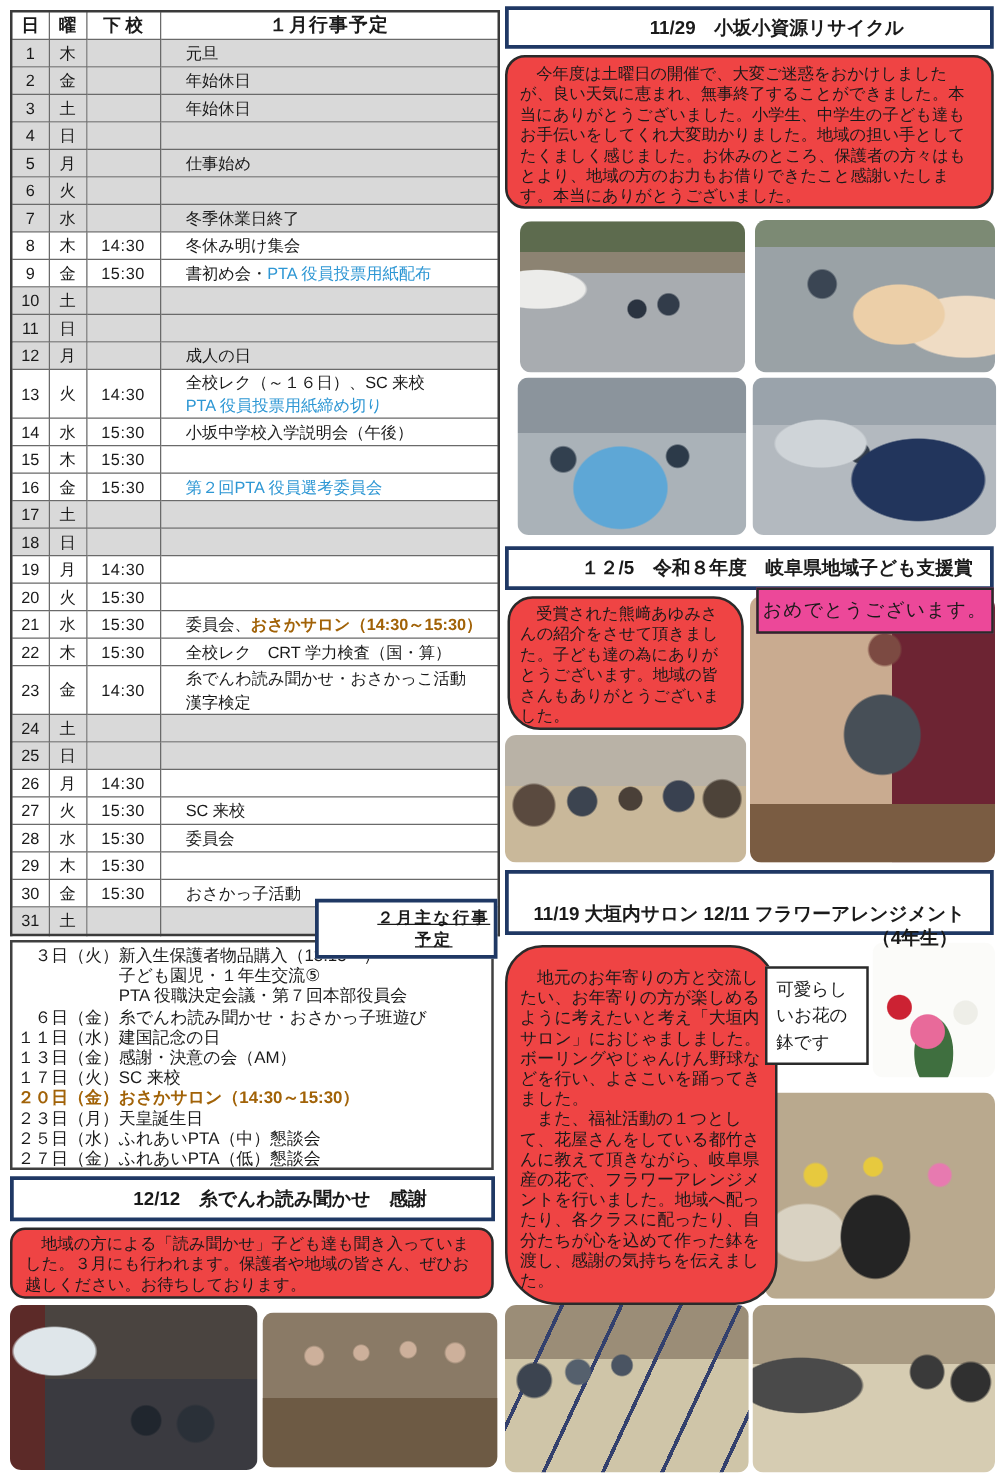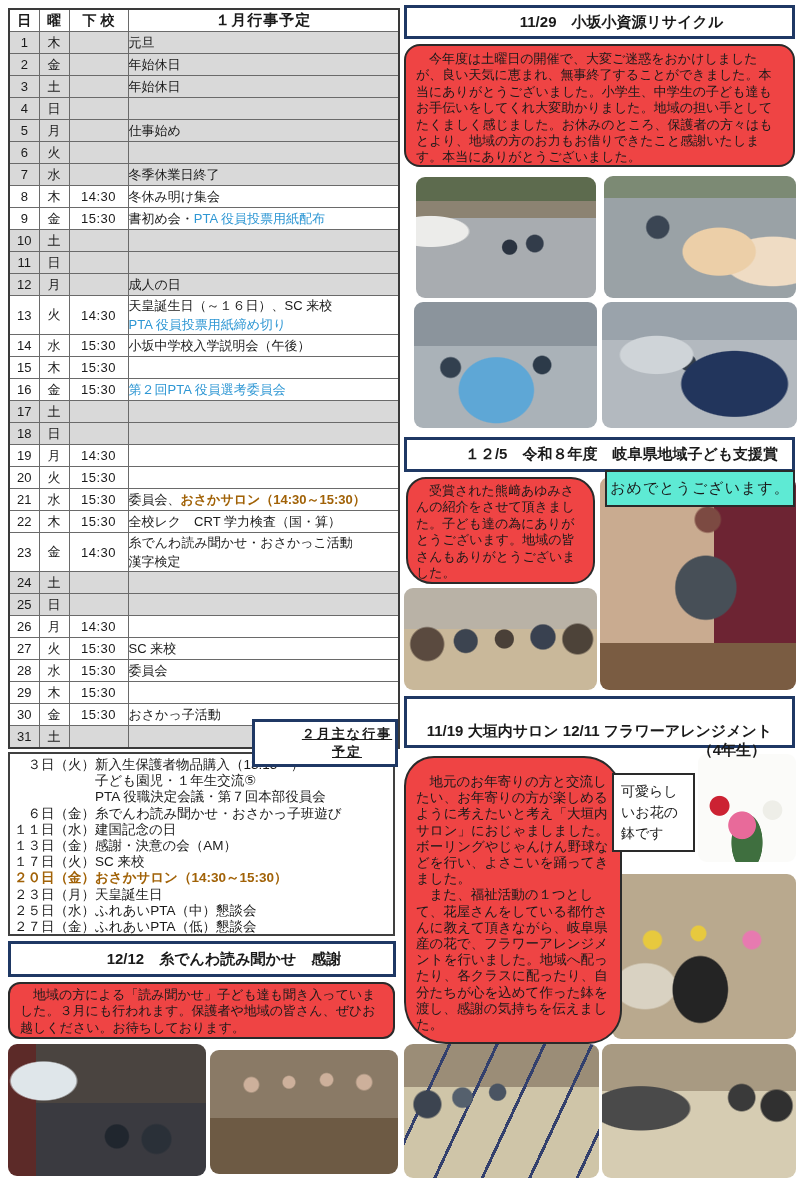--- a/index.html
+++ b/index.html
@@ -8,21 +8,21 @@
 
   
   .cal{position:absolute;left:8px;top:8px;width:390px;border-collapse:collapse;
        table-layout:fixed;border:2px solid #3a3a3a;}
   .cal th,.cal td{border:1px solid #6a6a6a;padding:0 2px;height:21px;font-size:13px;
        vertical-align:middle;overflow:hidden;}
   .cal th{font-weight:bold;text-align:center;font-size:14px;background:#fff;}
   .cal th.big{font-size:15px;letter-spacing:1px;}
   .cal td.c-day,.cal td.c-wd{text-align:center;}
   .cal td.c-time{text-align:center;letter-spacing:0.5px;}
-  .cal td.c-ev{padding-left:0;}
+  .cal td.c-ev{padding-left:20px;}
   .cal tr.shaded td{background:#d9d9d9;}
   .evline{line-height:19px;white-space:nowrap;}
   .c-k{color:#1a1a1a;}
   .c-b{color:#2e97d4;}
   .c-r{color:#a16207;font-weight:bold;}
 
   
   .hbox{position:absolute;border:3px solid #1f3864;background:#fff;display:flex;
         align-items:center;justify-content:center;font-weight:bold;font-size:15px;
         box-sizing:border-box;z-index:5;text-align:center;padding-left:44px;}
@@ -39,21 +39,21 @@
   .rbox{position:absolute;background:#ef4444;border:2px solid #2a2a2a;box-sizing:border-box;
         font-size:13px;line-height:16.4px;white-space:pre-line;z-index:4;}
   .recycle-box{left:404px;top:44px;width:391px;height:123px;border-radius:16px;padding:5px 10px;}
   .reading-box{left:8px;top:982px;width:387px;height:57px;border-radius:12px;padding:3px 10px;}
   .award-bubble{left:406px;top:477px;width:189px;height:107px;border-radius:20px 24px 22px 26px;padding:4px 8px;}
   .salon-bubble{left:404px;top:756px;width:218px;height:288px;border-radius:30px 38px 34px 42px;
         padding:16px 10px;font-size:13.5px;line-height:16.2px;}
   .feblist{position:absolute;left:8px;top:752px;width:387px;height:184px;border:2px solid #404040;
         box-sizing:border-box;padding:3px 4px;font-size:13.5px;}
   .febline{line-height:16.2px;white-space:pre;}
-  .congrats{position:absolute;left:605px;top:470px;width:190px;height:37px;background:#5eead4;
+  .congrats{position:absolute;left:605px;top:470px;width:190px;height:37px;background:#ec4899;
         border:2px solid #2a2a2a;box-sizing:border-box;display:flex;align-items:center;
         justify-content:center;font-family:"Liberation Serif","DejaVu Serif",serif;
         font-size:15px;letter-spacing:1px;z-index:6;}
   .flower-note{position:absolute;left:612px;top:773px;width:83px;height:79px;background:#fff;
         border:2px solid #2a2a2a;box-sizing:border-box;padding:6px 7px;font-size:14px;
         line-height:21px;z-index:6;}
 
   
   .ph{position:absolute;border-radius:9px;z-index:3;}
   .ph-r1{left:416px;top:177px;width:180px;height:121px;background:
@@ -233,21 +233,21 @@
           <td class="c-time"></td>
           <td class="c-ev">
             <div class="evline"><span class="c-k">成人の日</span></div>
           </td>
         </tr>
         <tr>
           <td class="c-day">13</td>
           <td class="c-wd">火</td>
           <td class="c-time">14:30</td>
           <td class="c-ev">
-            <div class="evline"><span class="c-k">天皇誕生日（～１６日）、SC 来校</span></div>
+            <div class="evline"><span class="c-k">全校レク（～１６日）、SC 来校</span></div>
             <div class="evline"><span class="c-b">PTA 役員投票用紙締め切り</span></div>
           </td>
         </tr>
         <tr>
           <td class="c-day">14</td>
           <td class="c-wd">水</td>
           <td class="c-time">15:30</td>
           <td class="c-ev">
             <div class="evline"><span class="c-k">小坂中学校入学説明会（午後）</span></div>
           </td>

